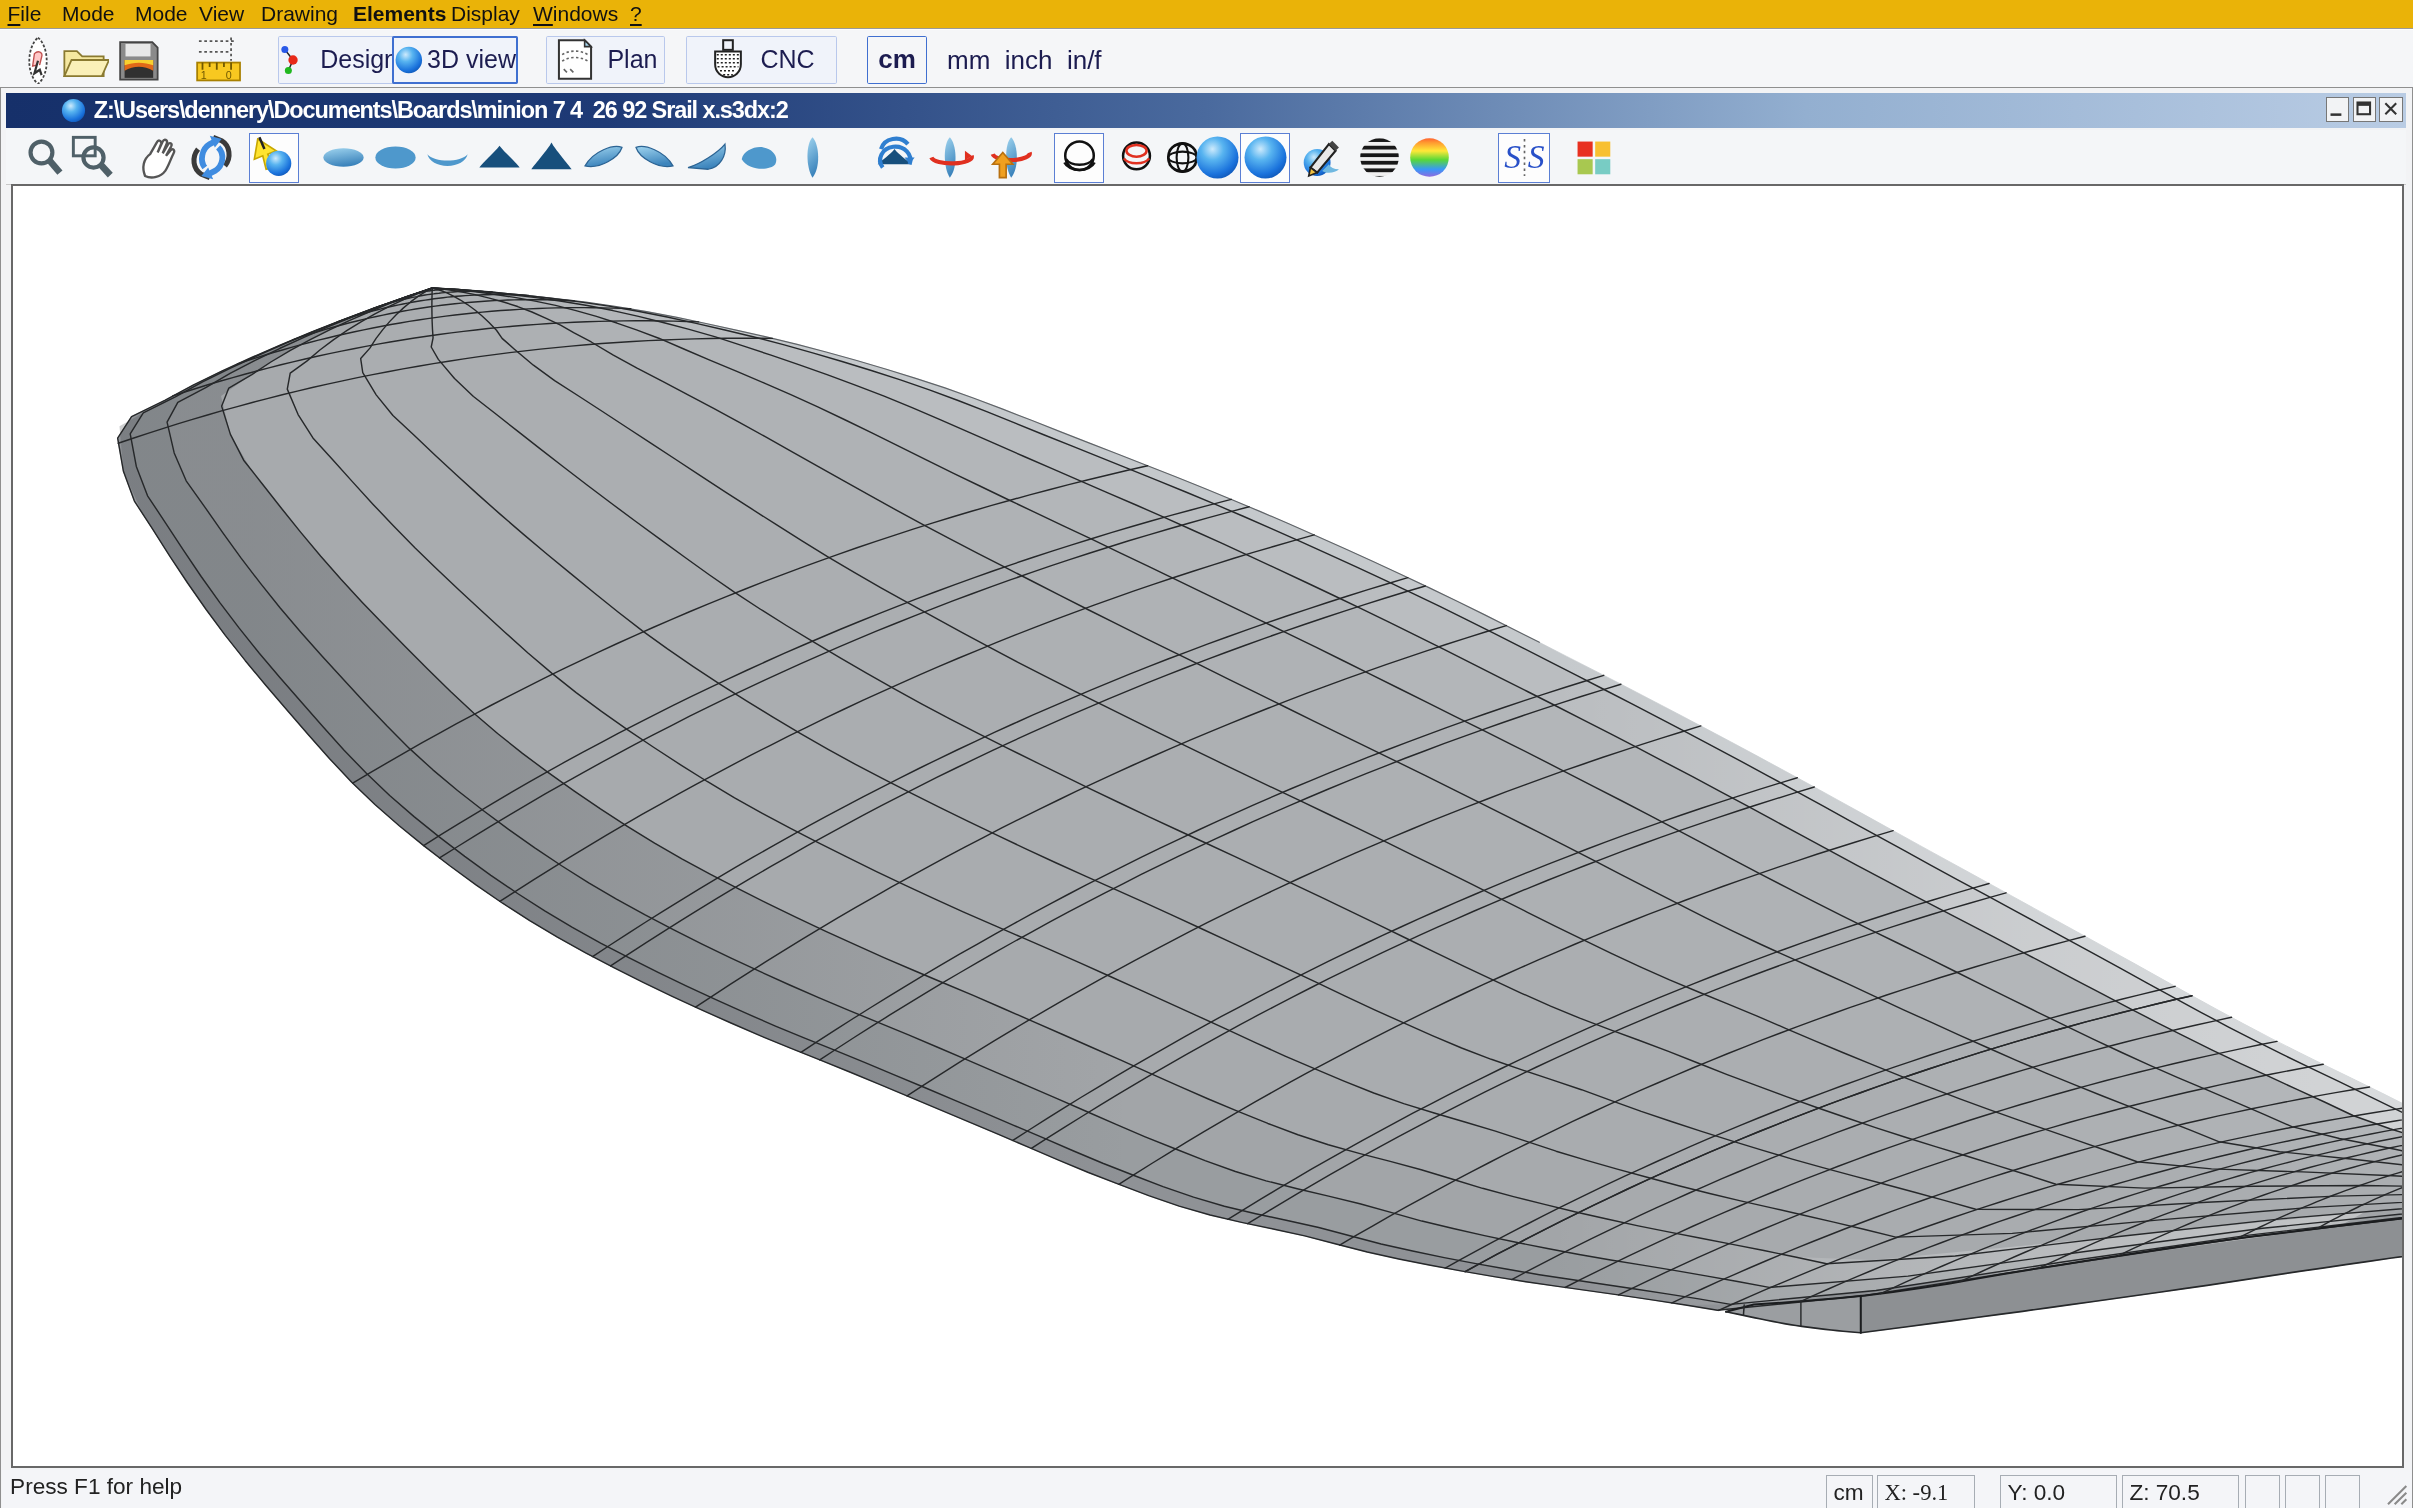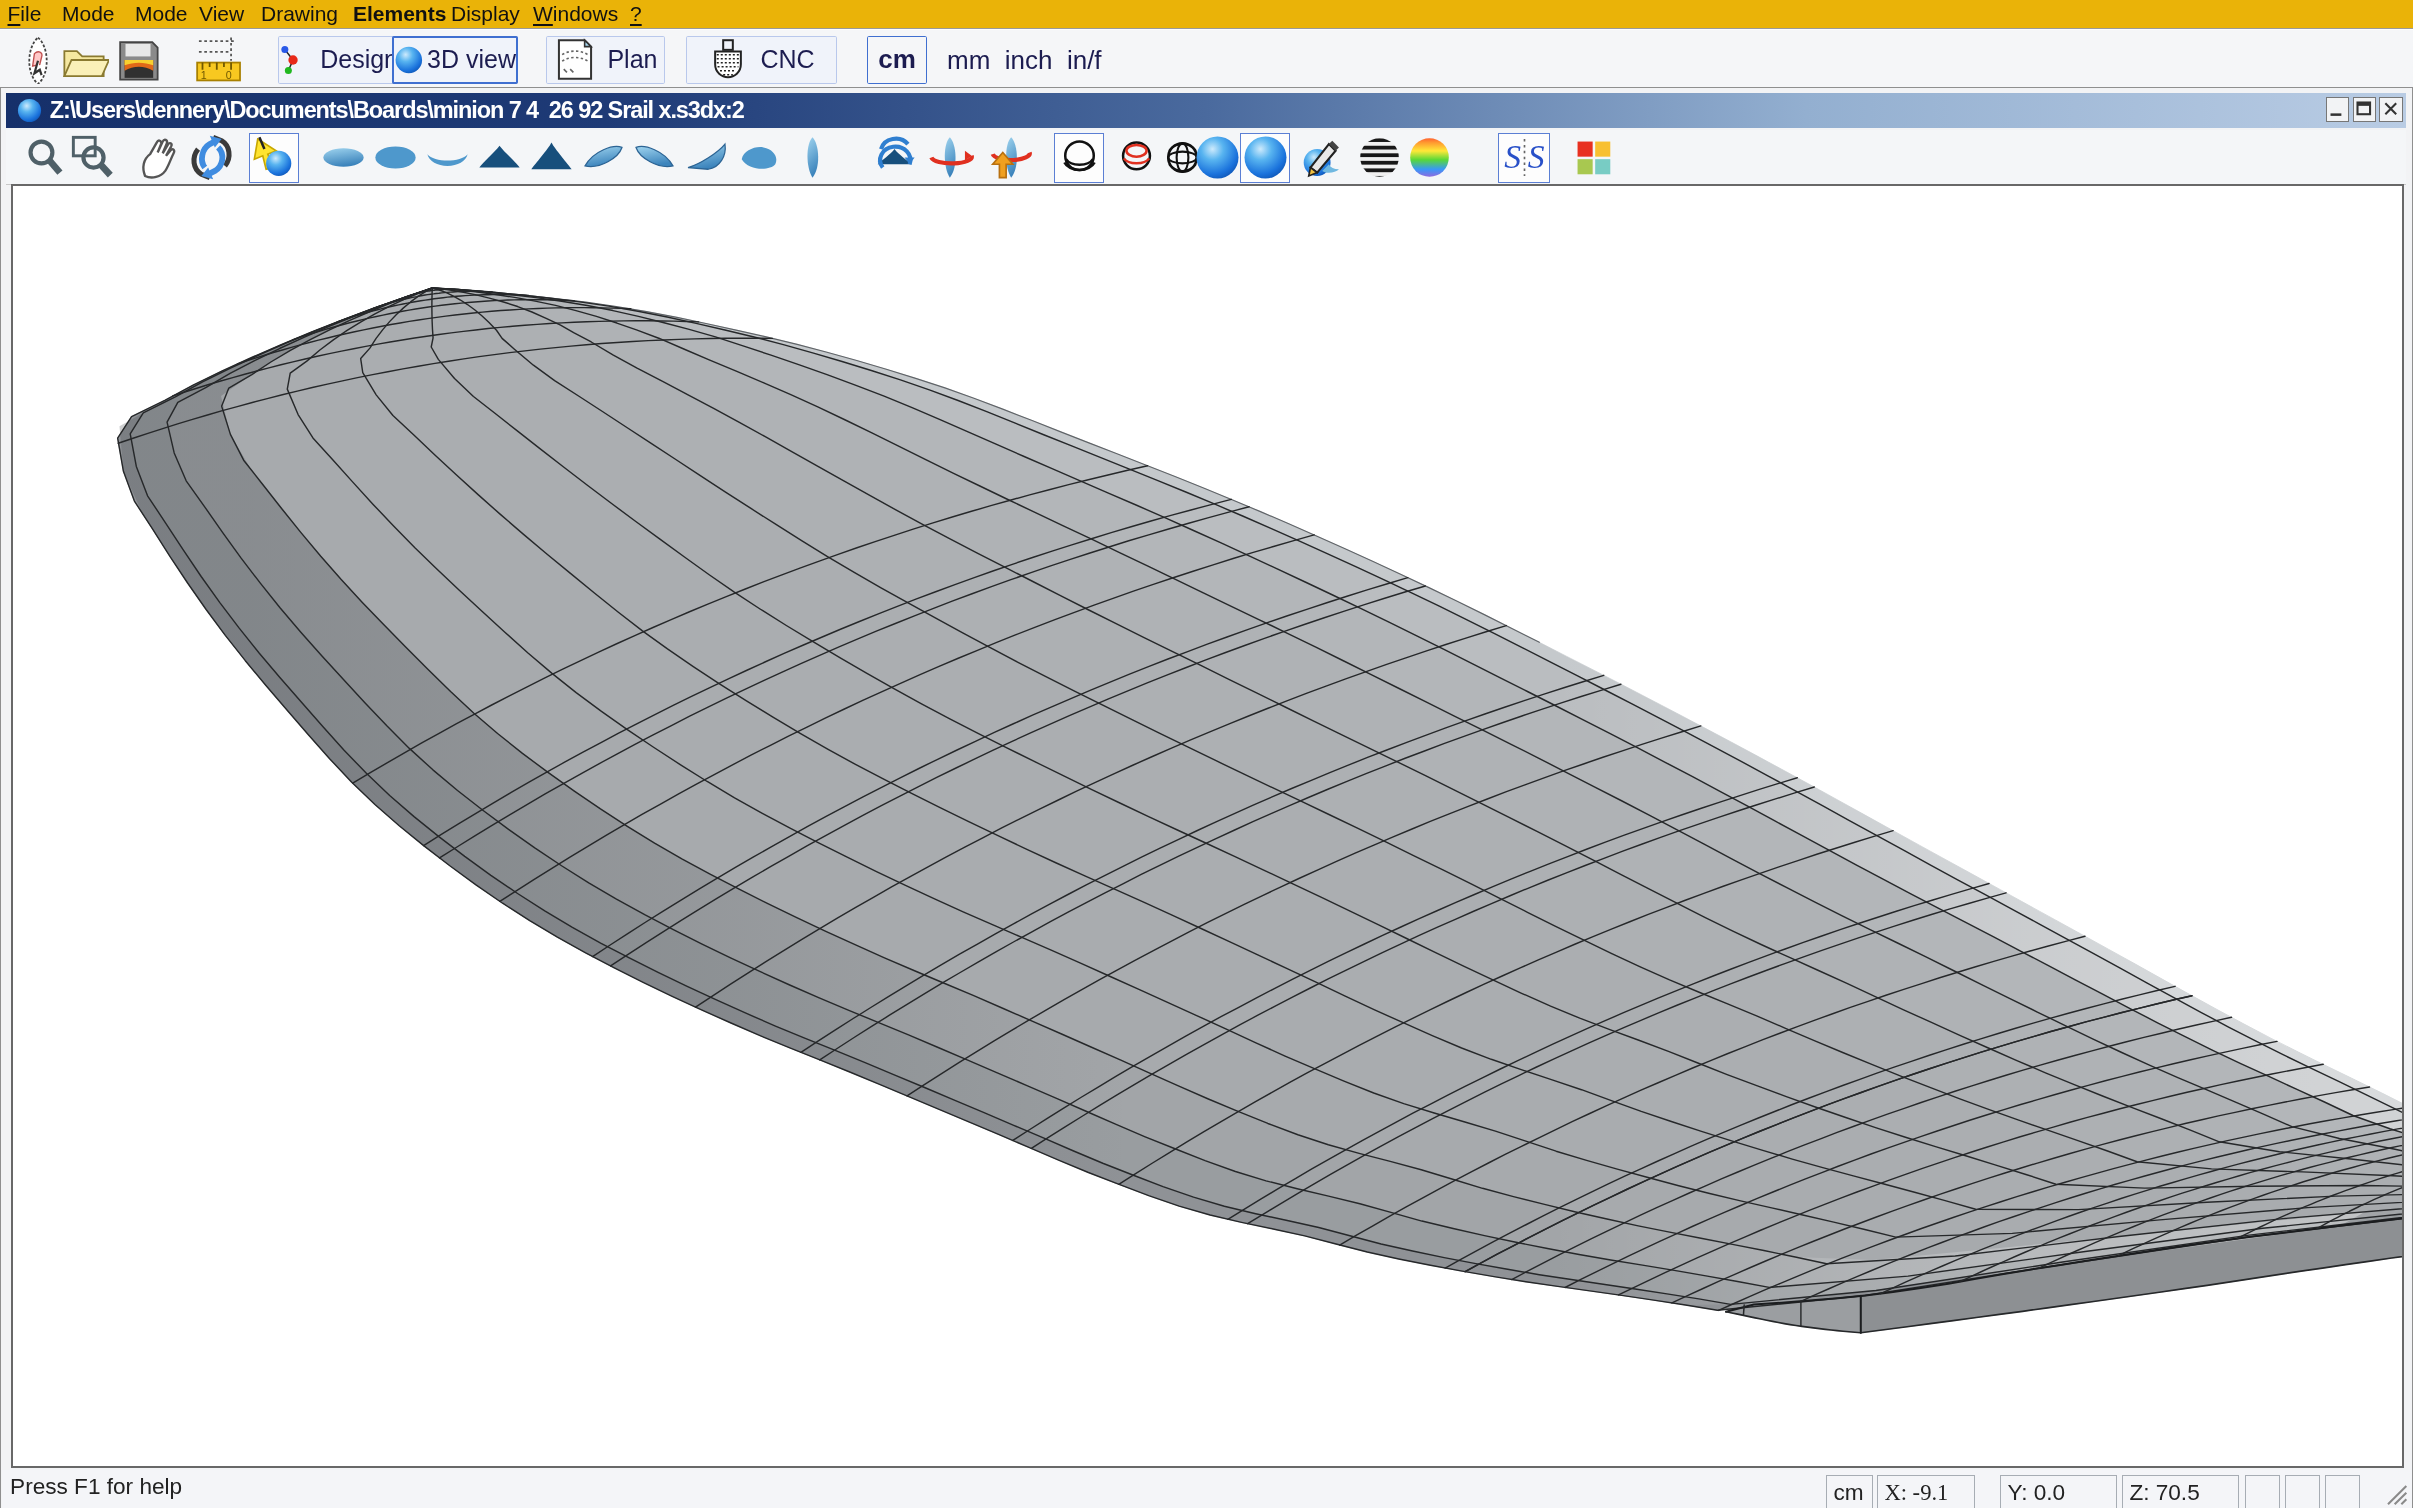--- a/index.html
+++ b/index.html
@@ -14,21 +14,21 @@
   font-size:25px;color:#1c1c50;white-space:nowrap;}
 .tbtn.active{border:2.5px solid #3f6fd0;}
 .units{position:absolute;font-size:26px;color:#1c1c50;top:15px;}
 .cmbox{position:absolute;left:867px;top:5.9px;width:60px;height:48px;border:1.7px solid #3f6fd0;
   background:#f5f6f8;border-radius:1.7px;display:flex;align-items:center;justify-content:center;
   font-size:26px;font-weight:bold;color:#1c1c50;}
 .winframe{position:absolute;left:0px;top:87px;width:2413px;height:1421px;
   background:#f2f3f5;border:1.7px solid #8f8f8f;border-bottom:none;}
 .titlebar{position:absolute;left:5px;top:5px;width:2400px;height:35px;
   background:linear-gradient(90deg,#16306a 0%,#1e3a76 25%,#4a6a9e 50%,#93afd0 75%,#b9cce4 100%);
-  display:flex;align-items:center;}
+  display:flex;align-items:center;padding-left:44px;}
 .titlebar .ttext{color:#fff;font-size:23.5px;font-weight:bold;margin-left:6.7px;letter-spacing:-1.1px;}
 .winbtn{position:absolute;top:4.2px;width:23.5px;height:25px;background:#f2f3f5;
   border:0.8px solid #777;display:flex;align-items:center;justify-content:center;}
 .toolbar2{position:absolute;left:5px;top:42px;width:2400px;height:55px;background:#f4f6f8;
   border-bottom:1.7px solid #c8c8c8;}
 .canvas{position:absolute;left:11px;top:184px;width:2393px;height:1284px;
   border:2.5px solid #686868;background:#fff;overflow:hidden;}
 .statusbar{position:absolute;left:1.7px;top:1470px;width:2410px;height:39px;background:#f4f5f8;
   font-size:22.6px;color:#222;}
 .scell{position:absolute;top:5px;height:34px;border:1.3px solid #a7adb4;border-bottom:none;

